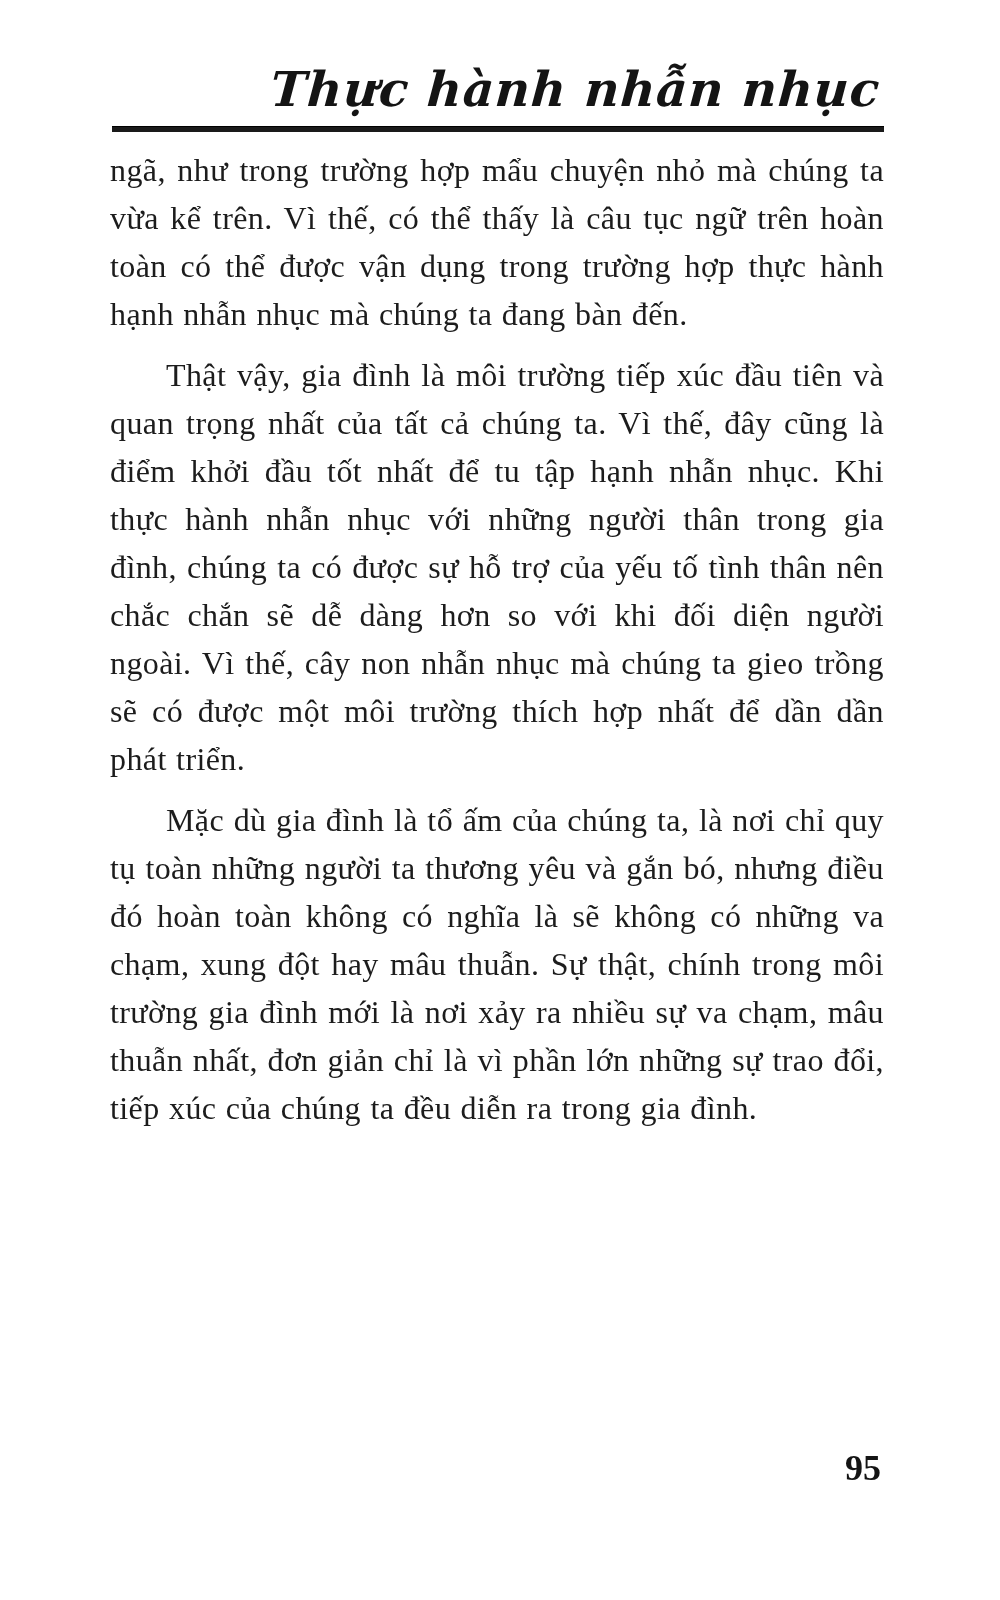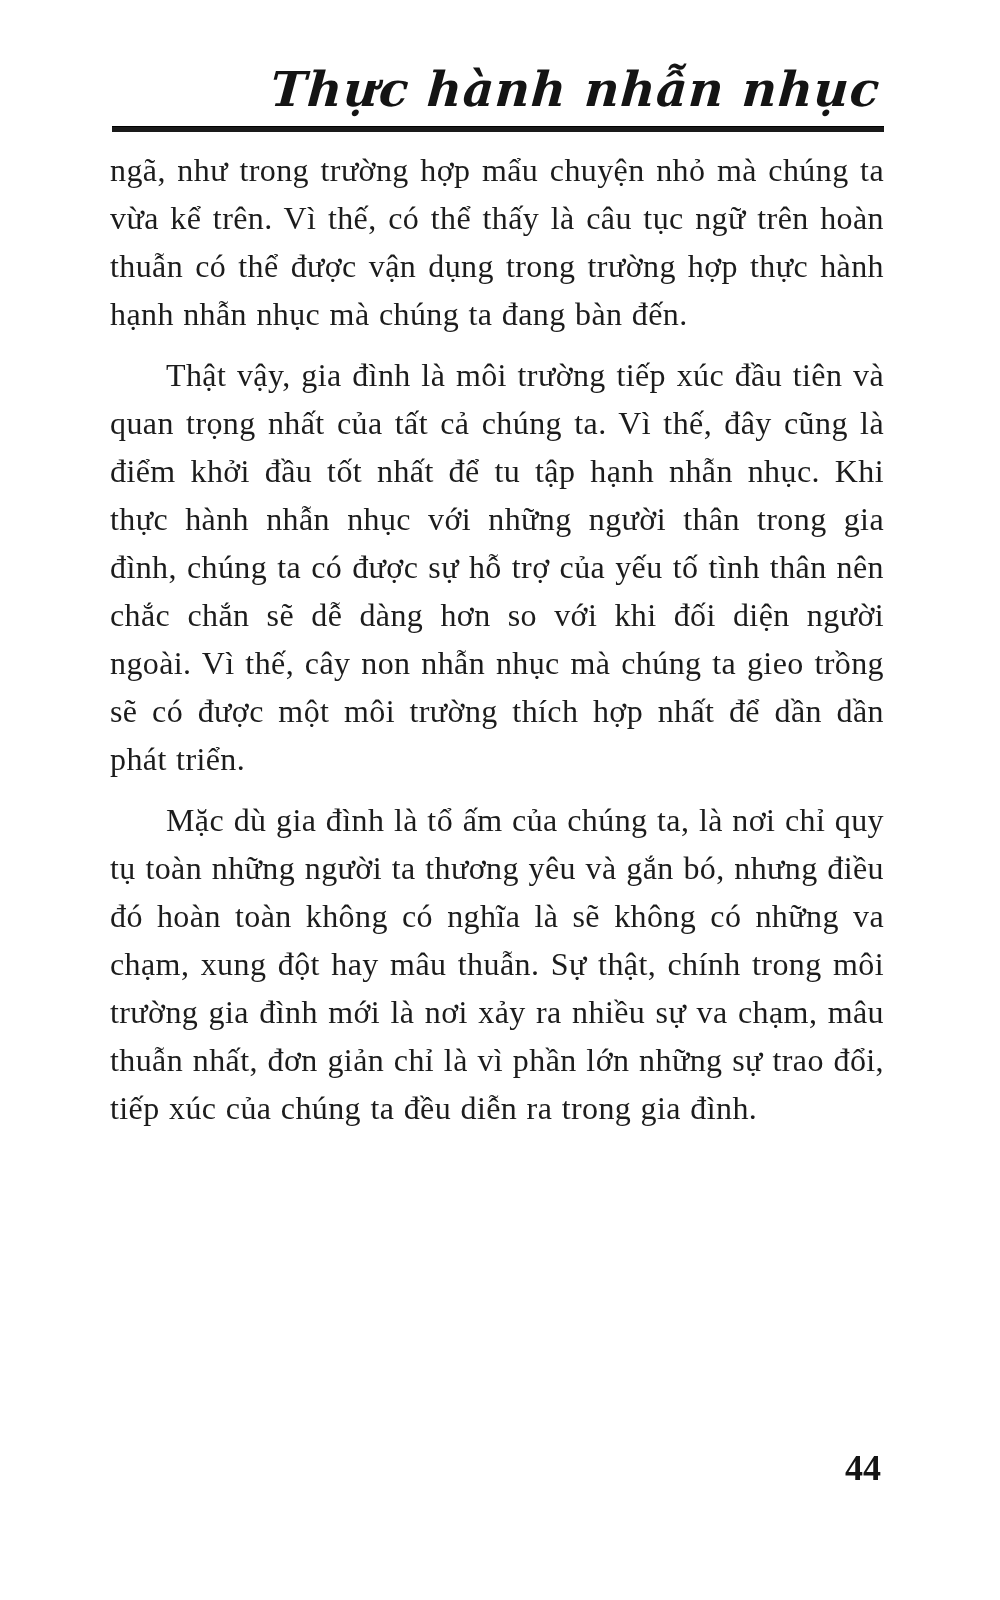--- a/index.html
+++ b/index.html
@@ -75,20 +75,20 @@
 <body>
 
 <div class="page">
 
   <div class="header">
     <span class="chapter-title">Thực hành nhẫn nhục</span>
     <div class="header-rule"></div>
   </div>
 
   <div class="content">
-    <p class="continuation">ngã, như trong trường hợp mẩu chuyện nhỏ mà chúng ta vừa kể trên. Vì thế, có thể thấy là câu tục ngữ trên hoàn thuẫn có thể được vận dụng trong trường hợp thực hành hạnh nhẫn nhục mà chúng ta đang bàn đến.</p>
+    <p class="continuation">ngã, như trong trường hợp mẩu chuyện nhỏ mà chúng ta vừa kể trên. Vì thế, có thể thấy là câu tục ngữ trên hoàn toàn có thể được vận dụng trong trường hợp thực hành hạnh nhẫn nhục mà chúng ta đang bàn đến.</p>
     <p>Thật vậy, gia đình là môi trường tiếp xúc đầu tiên và quan trọng nhất của tất cả chúng ta. Vì thế, đây cũng là điểm khởi đầu tốt nhất để tu tập hạnh nhẫn nhục. Khi thực hành nhẫn nhục với những người thân trong gia đình, chúng ta có được sự hỗ trợ của yếu tố tình thân nên chắc chắn sẽ dễ dàng hơn so với khi đối diện người ngoài. Vì thế, cây non nhẫn nhục mà chúng ta gieo trồng sẽ có được một môi trường thích hợp nhất để dần dần phát triển.</p>
     <p>Mặc dù gia đình là tổ ấm của chúng ta, là nơi chỉ quy tụ toàn những người ta thương yêu và gắn bó, nhưng điều đó hoàn toàn không có nghĩa là sẽ không có những va chạm, xung đột hay mâu thuẫn. Sự thật, chính trong môi trường gia đình mới là nơi xảy ra nhiều sự va chạm, mâu thuẫn nhất, đơn giản chỉ là vì phần lớn những sự trao đổi, tiếp xúc của chúng ta đều diễn ra trong gia đình.</p>
   </div>
 
-  <div class="page-number">44</div>
+  <div class="page-number">95</div>
 
 </div>
 
 </body></html>

